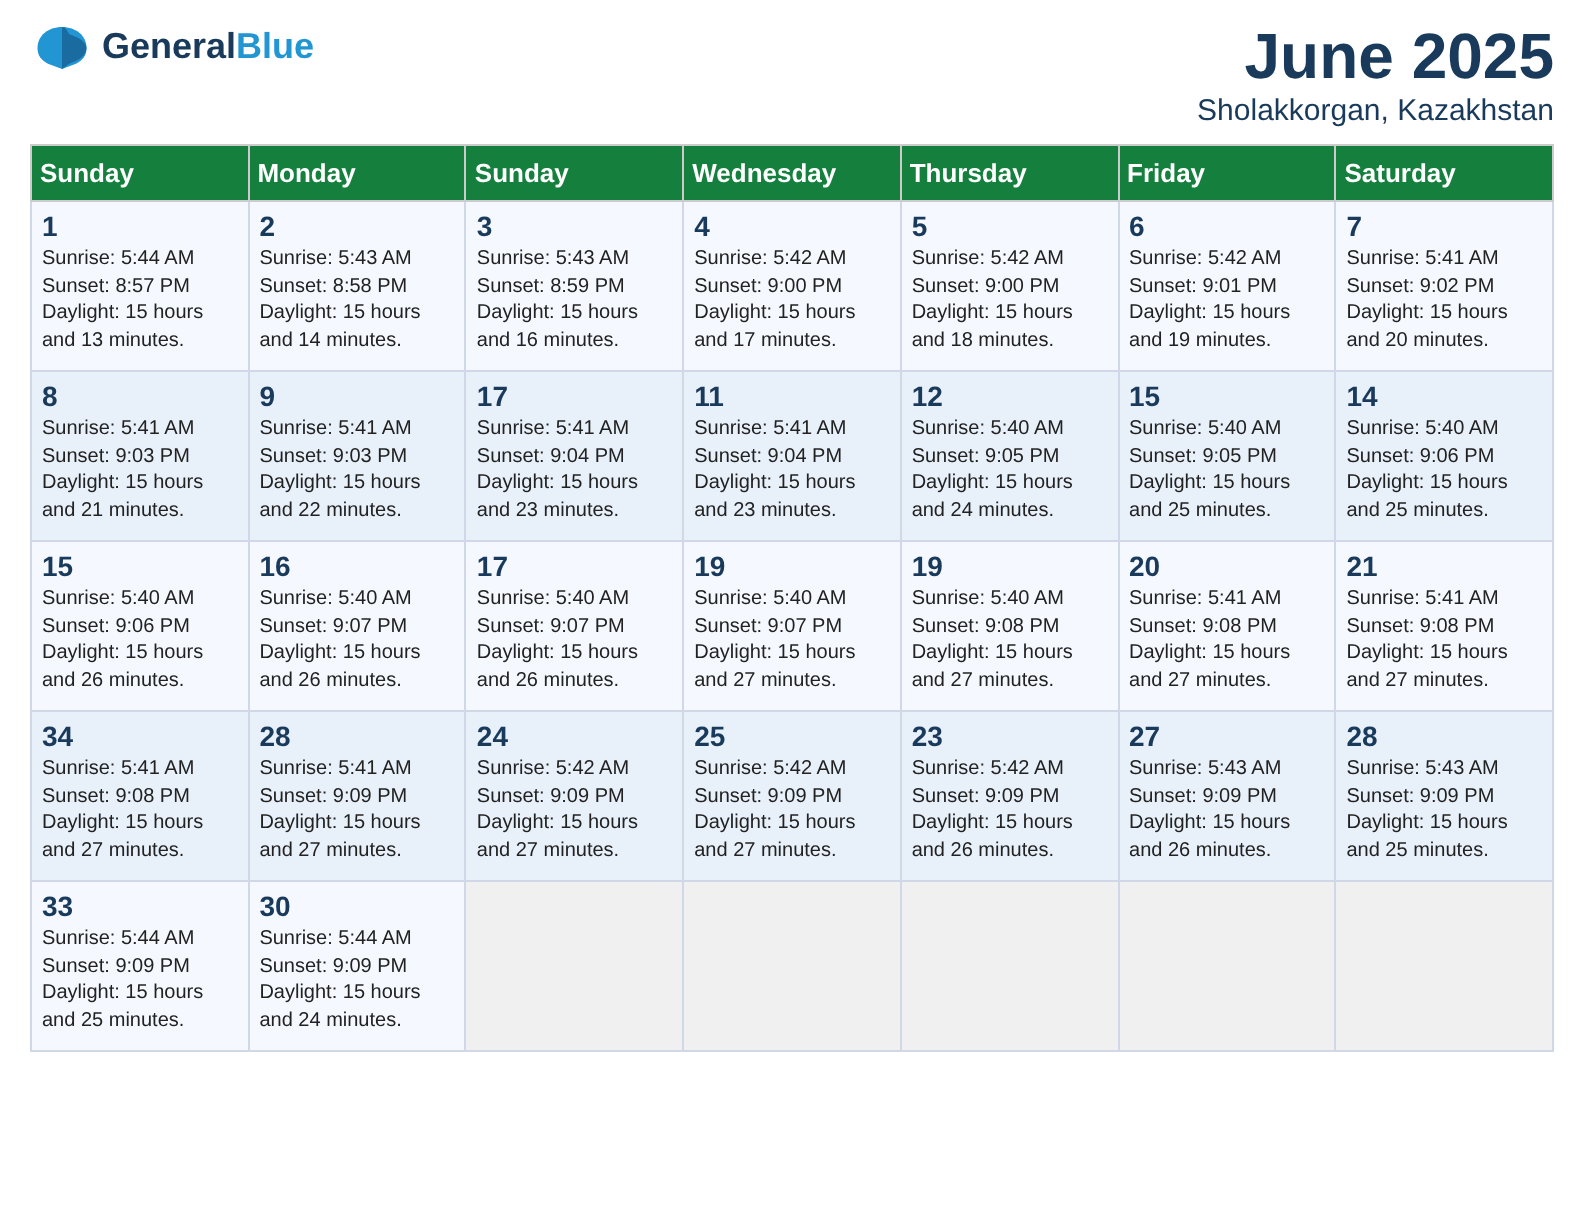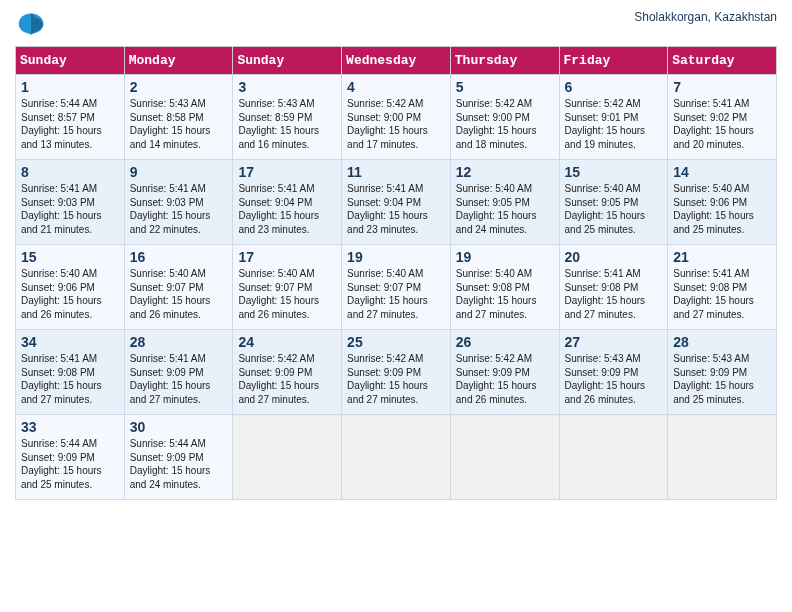--- a/index.html
+++ b/index.html
@@ -34,32 +34,31 @@
     }
     .title-area {
       text-align: right;
     }
     .month-title {
       font-size: 32px;
       font-weight: bold;
       color: #1a3a5c;
     }
     .location-title {
-      font-size: 12px;
+      font-size: 15px;
       color: #1a3a5c;
     }
     table {
       width: 100%;
       border-collapse: collapse;
       table-layout: fixed;
     }
     thead tr {
-      background-color: #be185d;
+      background-color: #15803d;
       color: white;
-      font-family: Liberation Mono, monospace;
     }
     thead th {
       padding: 6px 4px;
       font-size: 13px;
       font-weight: bold;
       text-align: left;
       border: 1px solid #ccc;
     }
     tbody tr {
       vertical-align: top;
@@ -96,22 +95,26 @@
   </style>
 </head>
 <body>
 
 <div class="header-area">
   <div class="logo">
     <svg class="logo-icon" viewBox="0 0 36 32" xmlns="http://www.w3.org/2000/svg">
       <path d="M18 4 C10 4 4 9 4 16 C4 20 6 23 10 25 L18 28 L26 25 C30 23 32 20 32 16 C32 9 26 4 18 4Z" fill="#2196d3"></path>
       <path d="M22 8 C28 10 32 13 32 16 C32 20 28 23 22 25 L18 28 L18 4 C20 4 21 6 22 8Z" fill="#1a6ba0"></path>
     </svg>
+    <div class="logo-text">
+      <div>General<span>Blue</span></div>
+    </div>
   </div>
   <div class="title-area">
+    <div class="month-title">June 2025</div>
     <div class="location-title">Sholakkorgan, Kazakhstan</div>
   </div>
 </div>
 
 <table>
   <thead>
     <tr>
       <th>Sunday</th>
       <th>Monday</th>
       <th>Sunday</th>
@@ -348,21 +351,21 @@
         <td>
         <span class="day-num">25</span>
         <div class="day-info">
           Sunrise: 5:42 AM<br>
           Sunset: 9:09 PM<br>
           Daylight: 15 hours<br>
           and 27 minutes.
         </div>
       </td>
         <td>
-        <span class="day-num">26</span>
+        <span class="day-num">23</span>
         <div class="day-info">
           Sunrise: 5:42 AM<br>
           Sunset: 9:09 PM<br>
           Daylight: 15 hours<br>
           and 26 minutes.
         </div>
       </td>
         <td>
         <span class="day-num">27</span>
         <div class="day-info">

